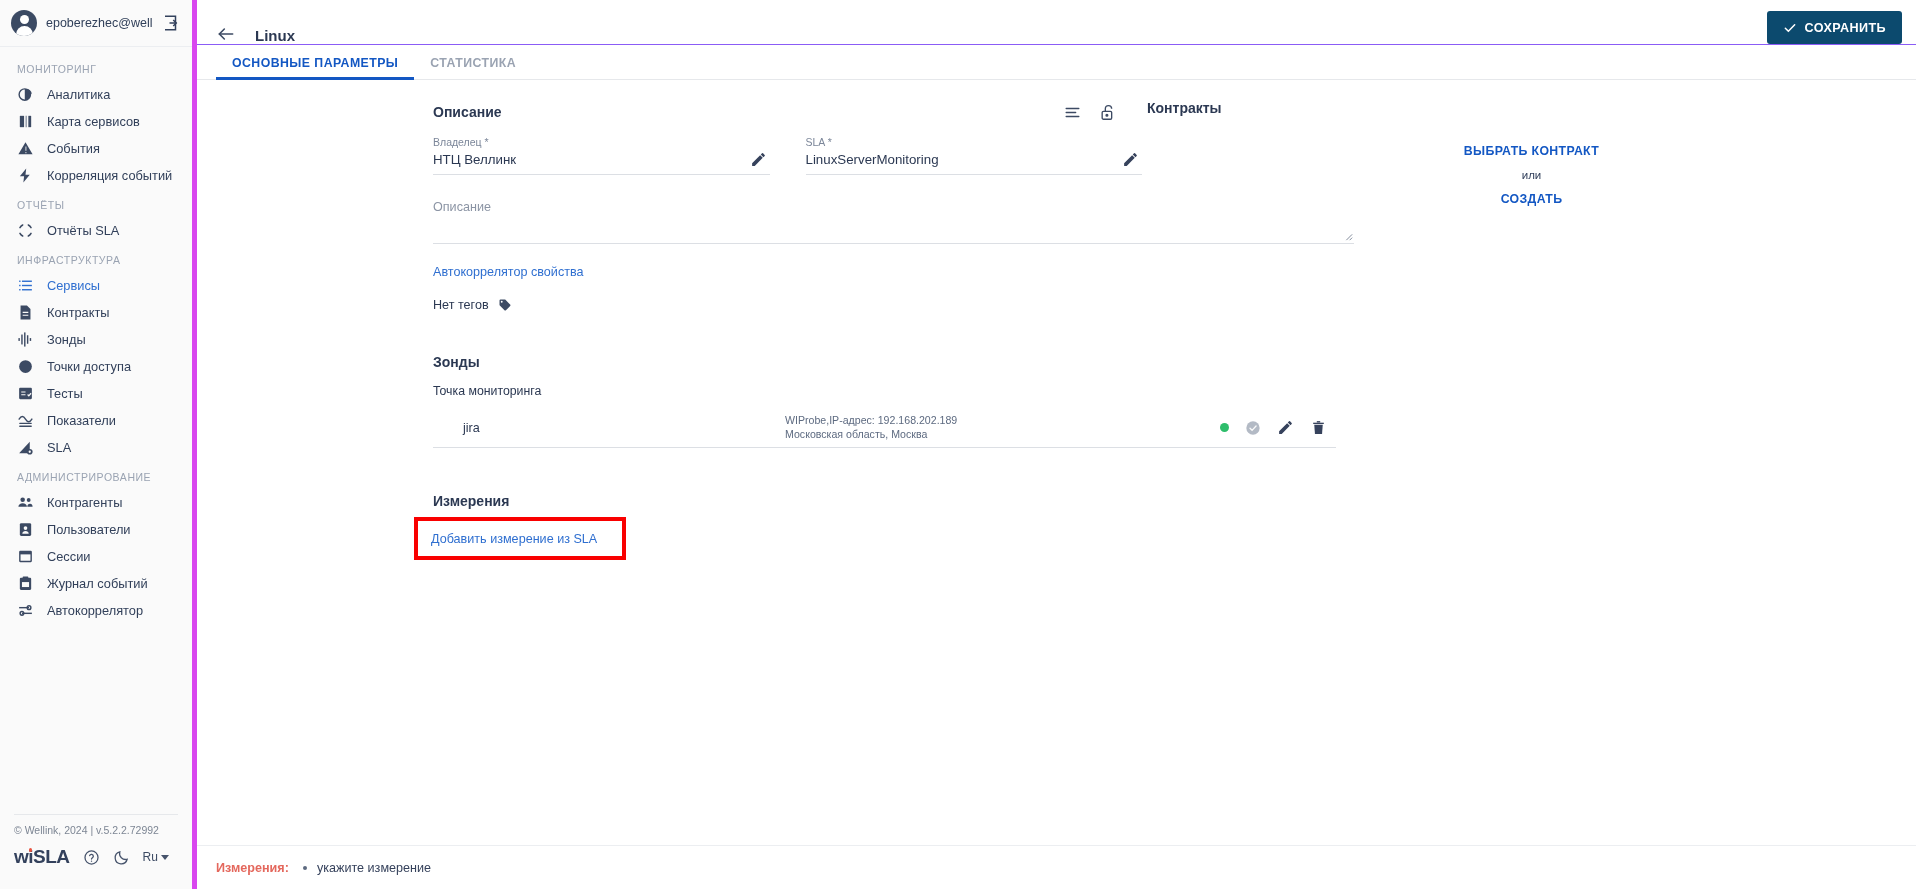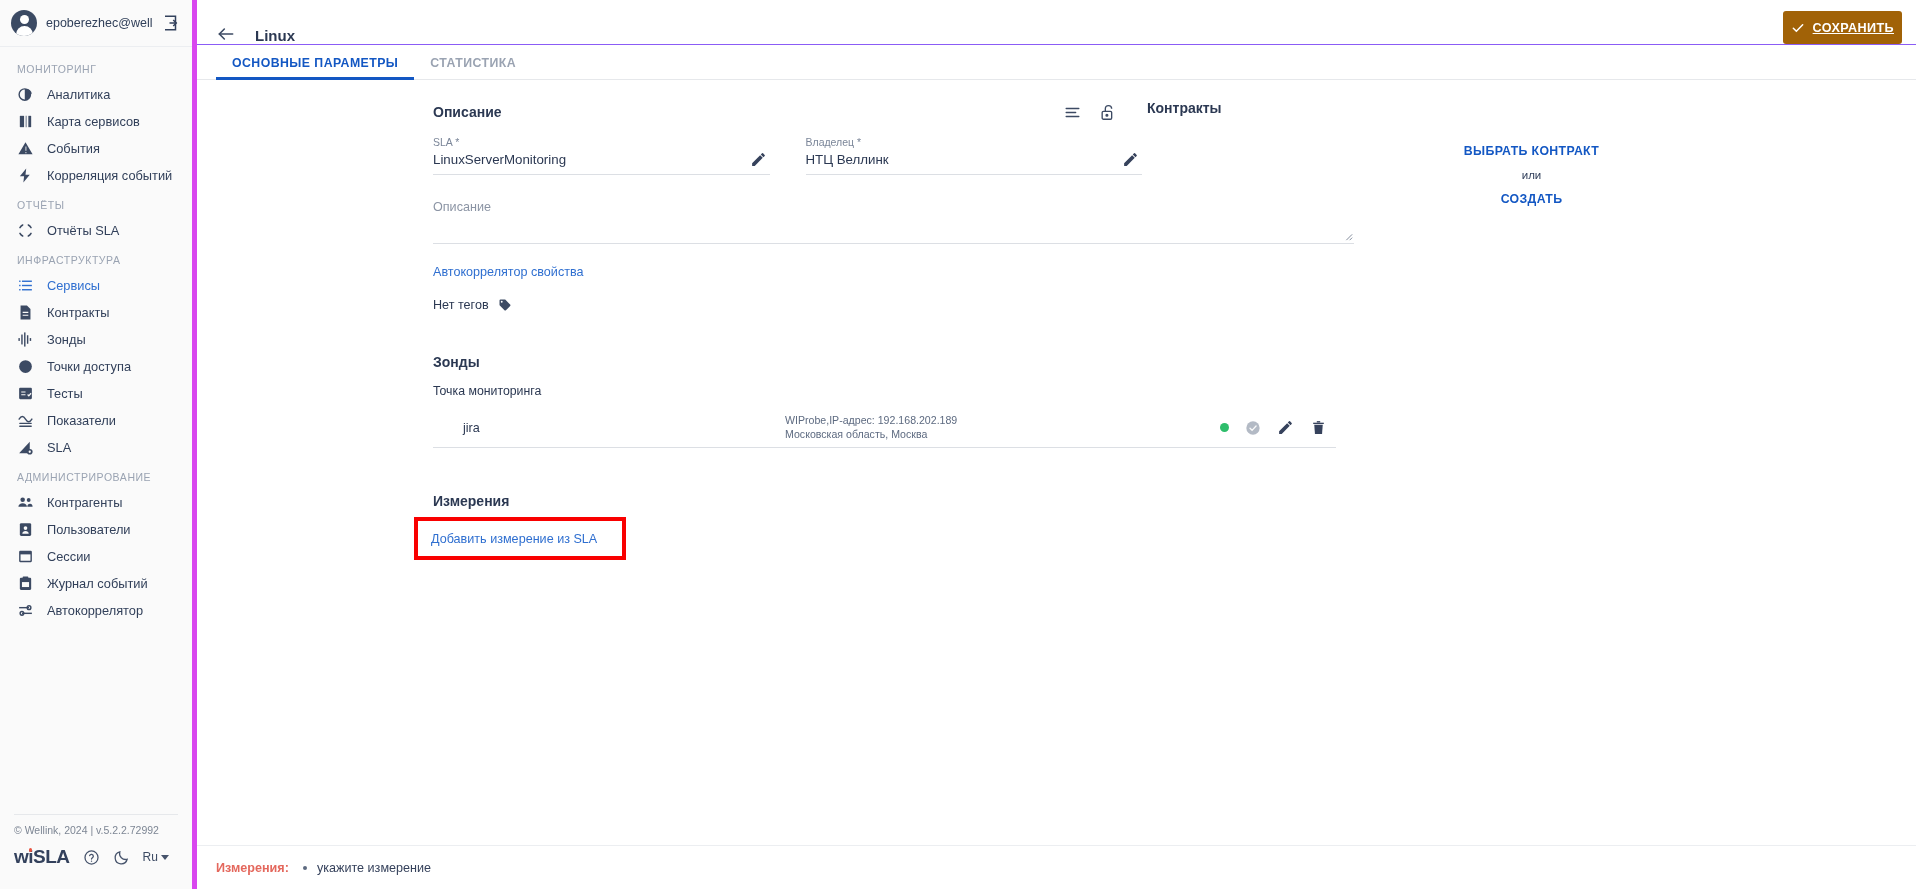--- a/index.html
+++ b/index.html
@@ -67,25 +67,24 @@
   
   .main { flex: 1; display: flex; flex-direction: column; position: relative; background: #fff; }
   .topbar {
     height: 45px; display: flex; align-items: flex-end; padding: 0 14px 0 19px;
     border-bottom: 1px solid #8b5cf6; background: #fff;
   }
   .back-icon { width: 20px; height: 20px; color: #3c4a63; cursor: pointer; flex: 0 0 20px; }
   .page-title { font-size: 15px; color: #2b3852; font-weight: 600; margin-left: 19px; }
   .spacer { flex: 1; }
   .save-btn {
-    background: #a16207; color: #fff; border: none; border-radius: 3px;
-    height: 33px; padding: 0 8px; font-size: 12.6px; font-weight: bold;
+    background: #0c4a6e; color: #fff; border: none; border-radius: 3px;
+    height: 33px; padding: 0 16px; font-size: 12.6px; font-weight: bold;
     letter-spacing: .4px; display: flex; align-items: center; gap: 8px; cursor: pointer;
     font-family: "Liberation Sans", sans-serif;
-    text-decoration: underline;
   }
   .check { width: 14px; height: 14px; }
 
   .tabs {
     height: 35px; display: flex; align-items: flex-end; padding-left: 19px;
     border-bottom: 1px solid #e6e8eb; background: #fff;
   }
   .tab {
     font-size: 12.3px; font-weight: bold; letter-spacing: .45px;
     padding: 0 16px 9px 16px; color: #9aa3b2; cursor: pointer; position: relative;
@@ -384,29 +383,29 @@
             <svg class="head-ic" viewBox="0 0 24 24" fill="none" stroke="currentColor" stroke-width="1.7">
               <rect x="4" y="10.5" width="12" height="10" rx="1.6"></rect>
               <path d="M8 10.5V7.4a4 4 0 018 0"></path>
               <circle cx="10" cy="15.4" r="1.1" fill="currentColor"></circle>
             </svg>
           </div>
         </div>
 
         <div class="field-row">
           <div class="field">
-            <div class="field-label">SLA *</div>
-            <div class="field-value">LinuxServerMonitoring</div>
+            <div class="field-label">Владелец *</div>
+            <div class="field-value">НТЦ Веллинк</div>
             <svg class="field-edit" viewBox="0 0 24 24" fill="currentColor">
               <path d="M3 17.3V21h3.7L18 9.7 14.3 6 3 17.3zM20.7 7a1 1 0 000-1.4l-2.3-2.3a1 1 0 00-1.4 0l-1.8 1.8L19 8.8 20.7 7z"></path>
             </svg>
           </div>
           <div class="field">
-            <div class="field-label">Владелец *</div>
-            <div class="field-value">НТЦ Веллинк</div>
+            <div class="field-label">SLA *</div>
+            <div class="field-value">LinuxServerMonitoring</div>
             <svg class="field-edit" viewBox="0 0 24 24" fill="currentColor">
               <path d="M3 17.3V21h3.7L18 9.7 14.3 6 3 17.3zM20.7 7a1 1 0 000-1.4l-2.3-2.3a1 1 0 00-1.4 0l-1.8 1.8L19 8.8 20.7 7z"></path>
             </svg>
           </div>
         </div>
 
         <div class="textarea-box">
           <div class="textarea-ph">Описание</div>
           <svg class="resize-h" viewBox="0 0 12 12" stroke="currentColor" stroke-width="1">
             <path d="M11 4L4 11"></path>

